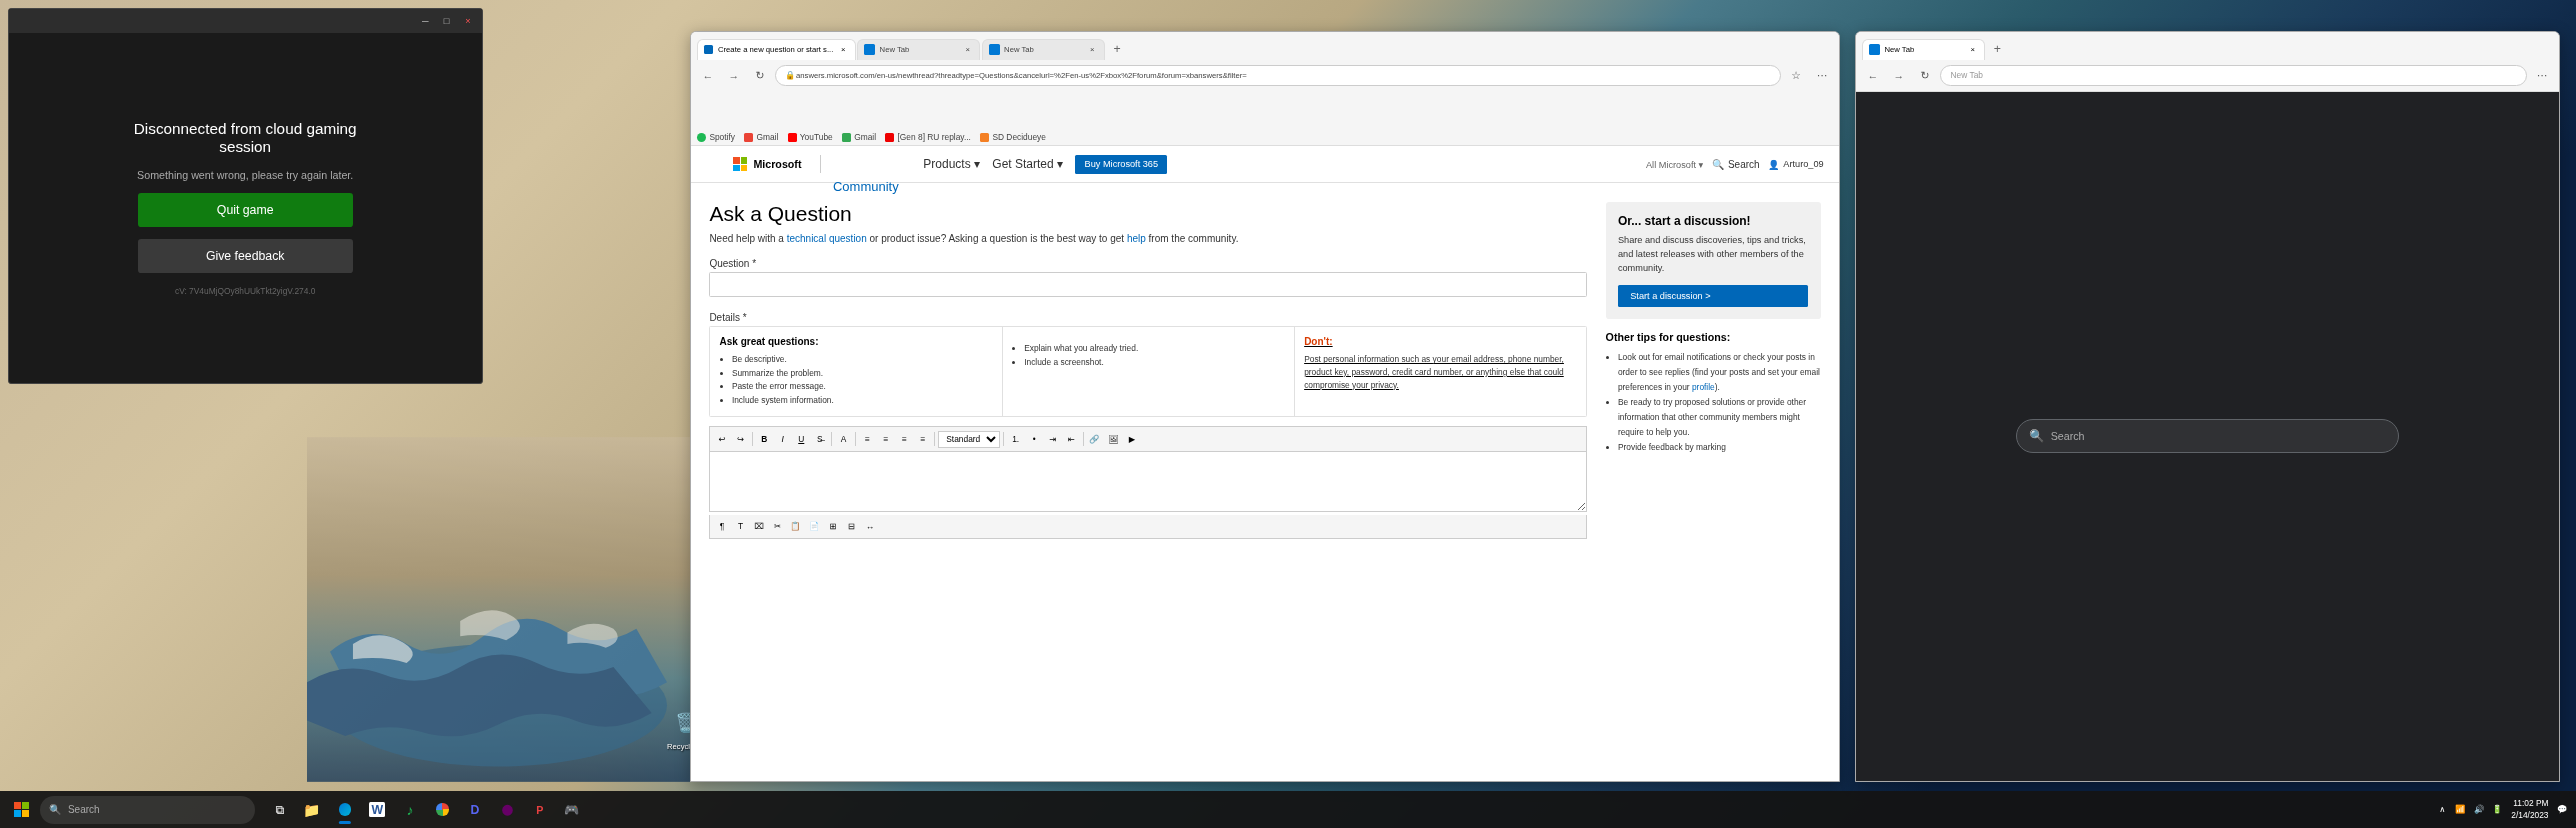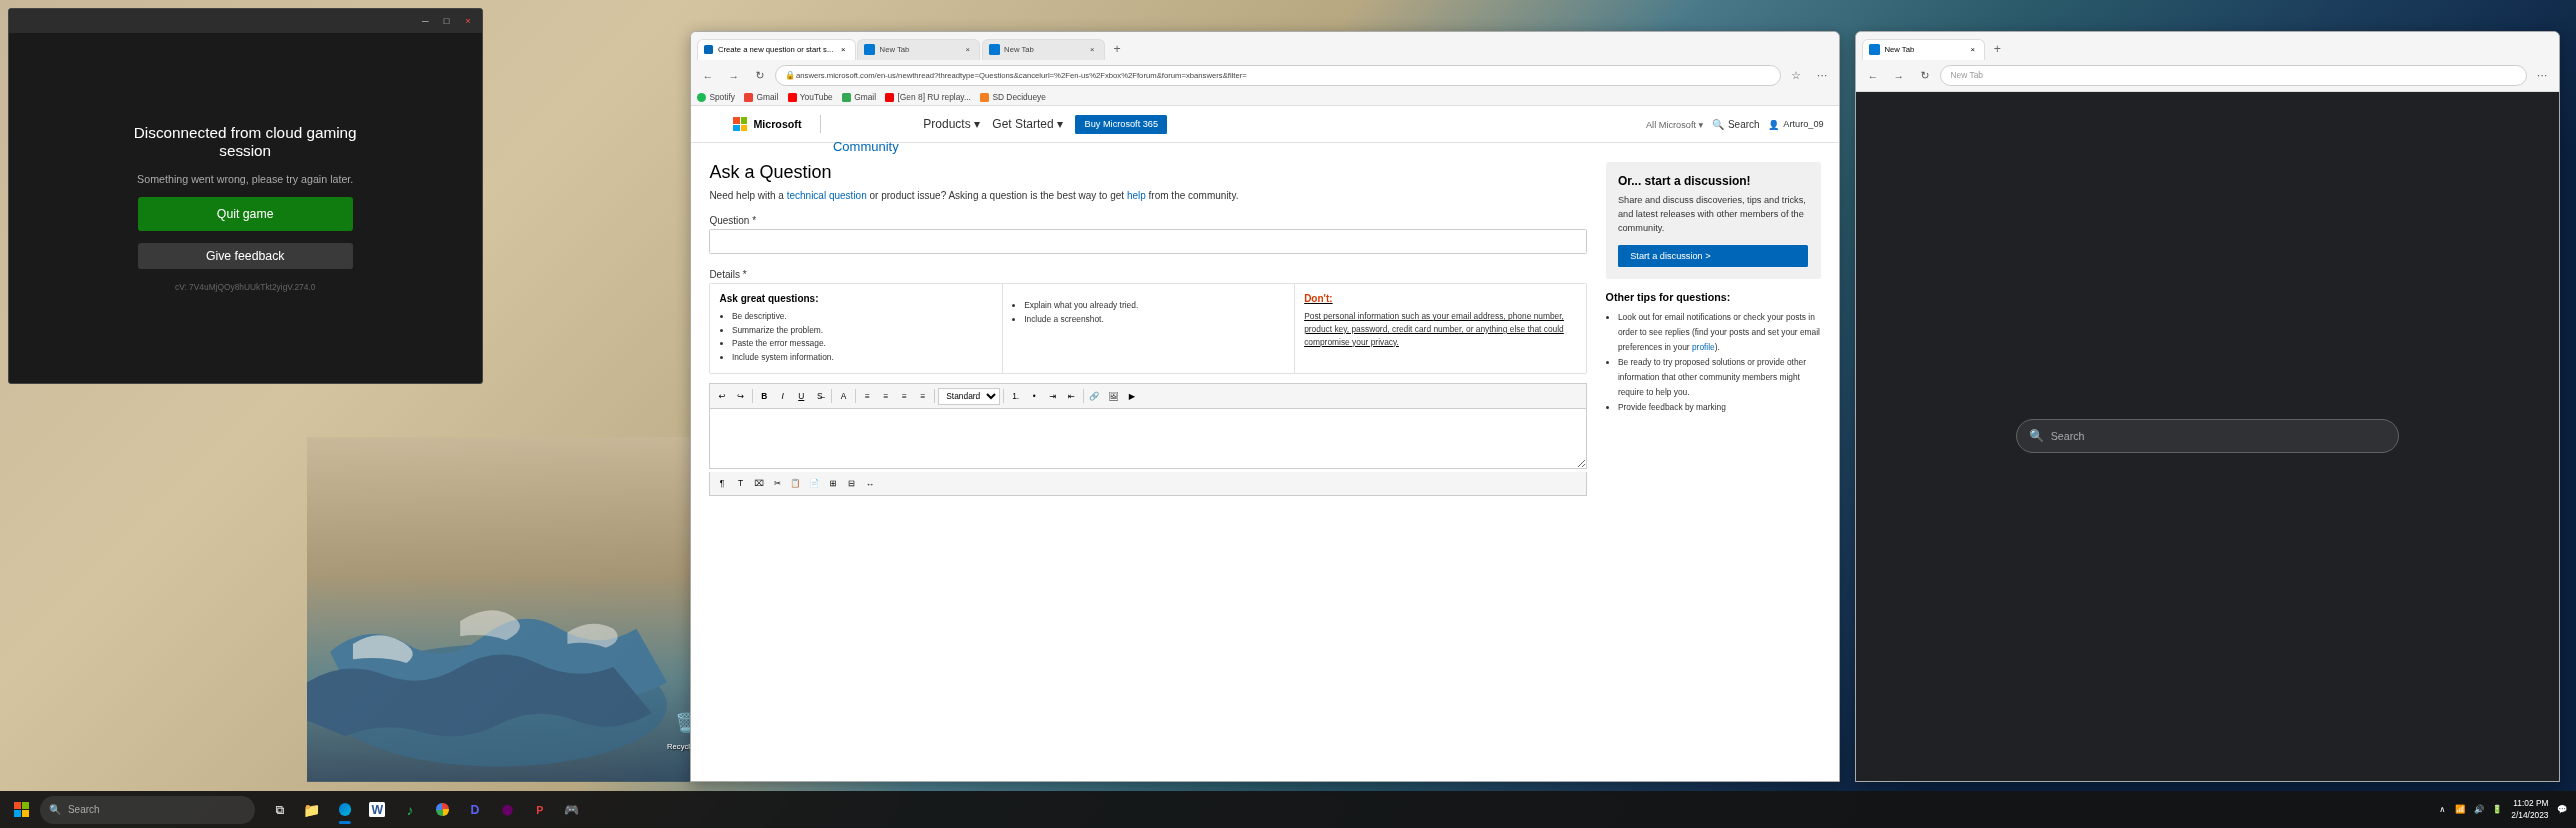--- a/index.html
+++ b/index.html
@@ -91,21 +91,21 @@
       border-radius: 3.1px;
       font-size: 12.3px;
       cursor: pointer;
       display: flex;
       align-items: center;
       justify-content: center;
     }
 
     .btn-feedback {
       width: 215px;
-      height: 26px;
+      height: 34px;
       background: #3a3a3a;
       color: white;
       border: none;
       border-radius: 3.1px;
       font-size: 12.3px;
       cursor: pointer;
       display: flex;
       align-items: center;
       justify-content: center;
     }
@@ -266,20 +266,21 @@
       display: flex;
       align-items: center;
     }
 
     .bookmarks-bar {
       display: flex;
       padding: 1.5px 6.1px 3.1px;
       gap: 9.2px;
       font-size: 8.4px;
       color: #444;
+      margin-top: 40px;
     }
 
     .bookmark-item {
       display: flex;
       align-items: center;
       gap: 3.1px;
       cursor: pointer;
       white-space: nowrap;
     }
 
@@ -386,21 +387,21 @@
     .ms-main {
       flex: 1;
     }
 
     .ms-sidebar {
       width: 215px;
       flex-shrink: 0;
     }
 
     .ask-title {
-      font-size: 18px;
+      font-size: 21px;
       font-weight: 300;
       color: #000;
       margin-bottom: 6.1px;
     }
 
     .ask-desc {
       font-size: 10px;
       color: #333;
       margin-bottom: 12.3px;
       line-height: 1.4;

